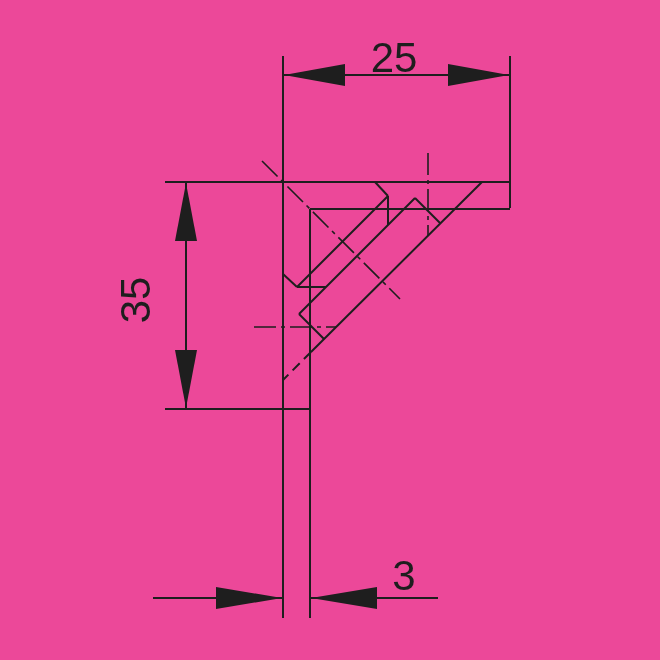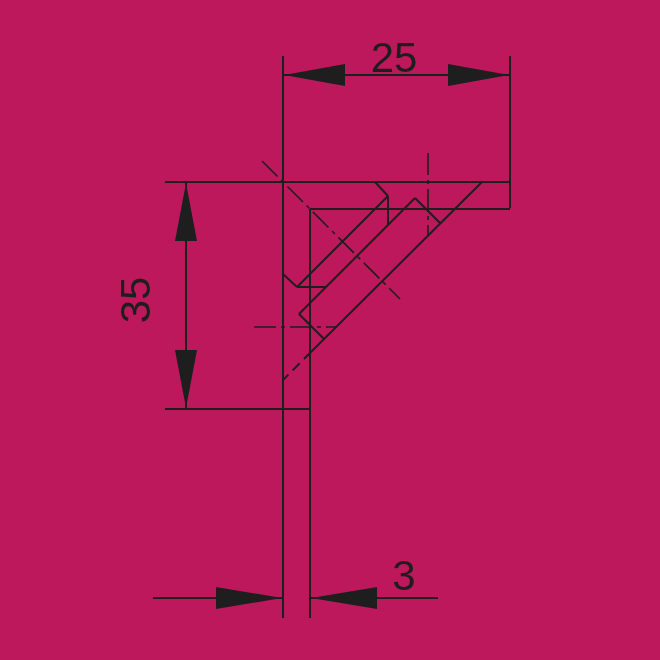--- a/index.html
+++ b/index.html
@@ -8,21 +8,21 @@
     background:#ffffff;
     width:660px;
     height:660px;
     overflow:hidden;
     font-family:"Liberation Sans", sans-serif;
   }
   .canvas-wrap{
     position:relative;
     width:660px;
     height:660px;
-    background:#be185d;
+    background:#ec4899;
   }
   svg{display:block}
   text{
     font-family:"Liberation Sans", sans-serif;
     font-size:42px;
     fill:#1e1e1e;
   }
 </style>
 </head>
 <body>

